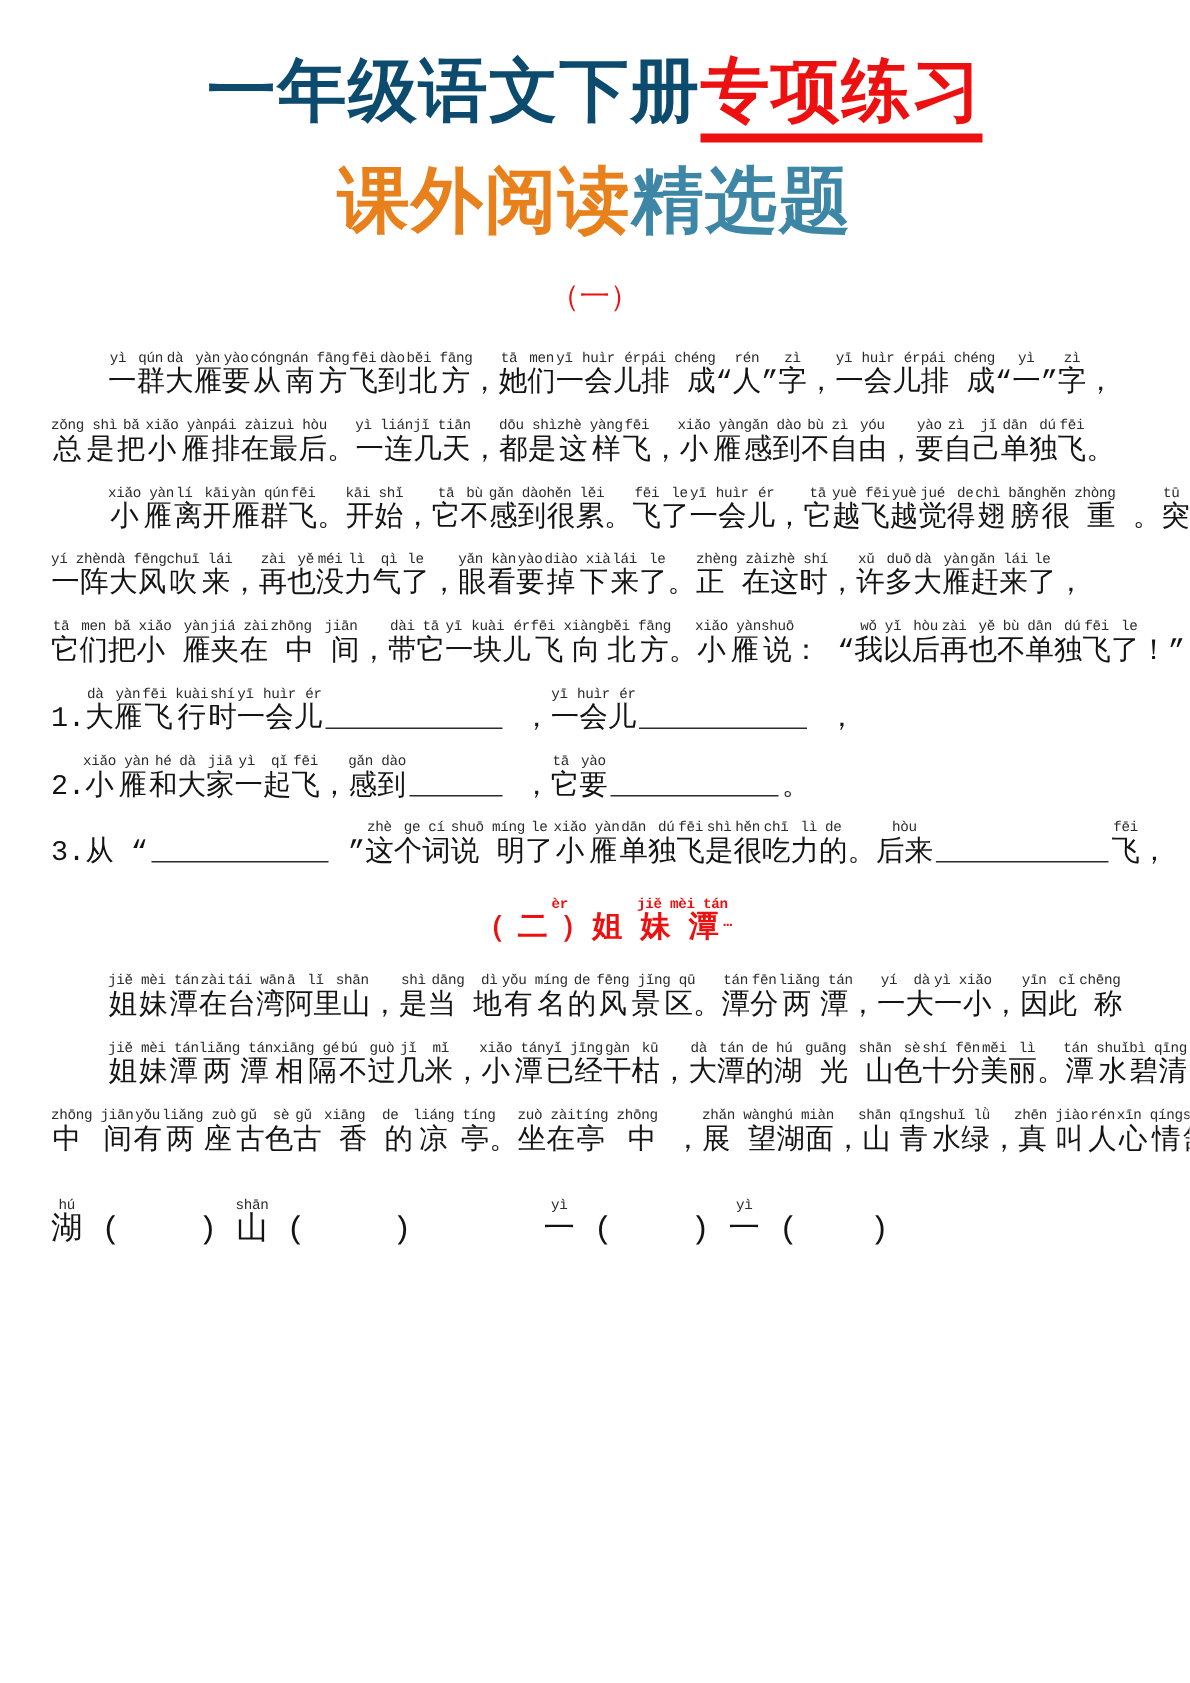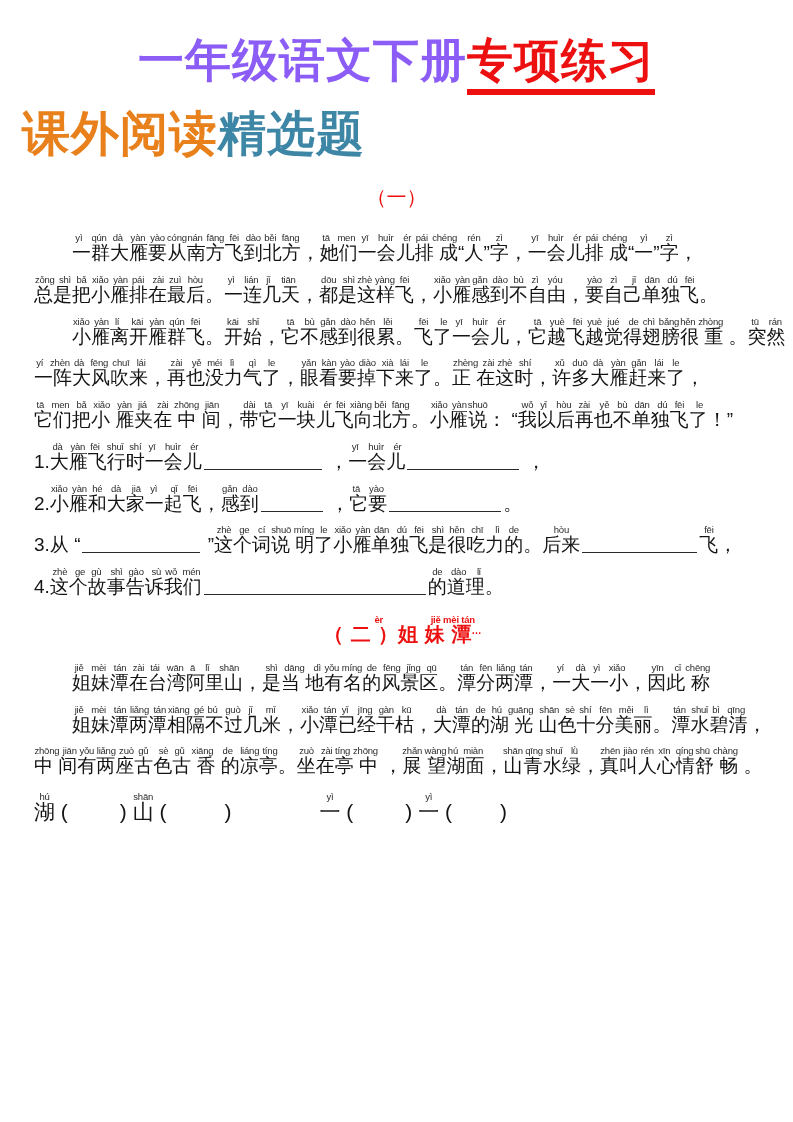--- a/index.html
+++ b/index.html
@@ -1,60 +1,59 @@
 <!DOCTYPE html>
 <html style="--red: #ed1010; --orange: #e8801c; --teal: #3e86a6;"><head>
 <meta charset="utf-8">
 <style>
   :root{ --red:#ed1010; --orange:#e8801c; --teal:#3e86a6; --ink:#141414; }
   html,body{margin:0;padding:0;background:#fff;}
   body{width:793px;height:1122px;font-family:"Liberation Sans",sans-serif;color:var(--ink);}
   .page{padding:0 22px;}
   .title1{text-align:center;margin:30px 0 0 0;font-size:46px;font-weight:900;letter-spacing:1px;white-space:nowrap;}
-  .t-black{color:#8b5cf6;}
+  .t-black{color:#0c4a6e;}
   .t-red{color:var(--red);border-bottom:6px solid var(--red);padding-bottom:3px;font-family:Liberation Serif, serif;}
-  .title2{margin:10px 0 0 0;font-size:48px;font-weight:900;letter-spacing:1px;white-space:nowrap;}
+  .title2{text-align:center;margin:10px 0 0 0;font-size:48px;font-weight:900;letter-spacing:1px;white-space:nowrap;}
   .t-orange{color:var(--orange);}
   .t-teal{color:var(--teal);}
   .sec1-head{text-align:center;color:var(--red);font-size:20px;margin-top:18px;margin-bottom:22px;}
   .lines{margin:0;}
-  .tline{font-size:19px;line-height:1.25;white-space:nowrap;margin:0 0 10px 12px;font-weight:500;}
+  .tline{font-size:19px;line-height:1.25;white-space:nowrap;margin:0 0 10px 12px;font-weight:500;font-family:Liberation Mono, monospace;}
   .tline.ind{padding-left:38px;}
   .tline.q{margin-top:9px;}
   ruby{ruby-position:over;}
   rt{font-size:9.5px;font-weight:400;color:#2a2a2a;letter-spacing:-0.2px;}
   .plain{white-space:pre;}
   .blank{display:inline-block;height:1em;border-bottom:1.6px solid #2b2b2b;vertical-align:-2px;margin:0 2px;}
   .gap{display:inline-block;}
   .sm{font-size:10px;vertical-align:7px;}
   .head2{text-align:center;color:var(--red);font-weight:700;font-size:20px;margin-top:16px;margin-bottom:16px;}
   .head2 rt{color:var(--red);font-weight:700;margin-left:36px;}
-  .blanksrow{font-size:21px;margin-top:14px;}
+  .blanksrow{font-size:21px;margin-top:26px;}
 </style>
 </head>
 <body>
 
 <div class="page">
   <div class="title1">
     <span class="t-black">一年级语文下册</span><span class="t-red">专项练习</span>
   </div>
   <div class="title2">
     <span class="t-orange">课外阅读</span><span class="t-teal">精选题</span>
   </div>
   <div class="sec1-head">（一）</div>
   <div class="lines">
       <div class="tline ind"><ruby>一群<rt>yì qún</rt></ruby><ruby>大雁<rt>dà yàn</rt></ruby><ruby>要<rt>yào</rt></ruby><ruby>从<rt>cóng</rt></ruby><ruby>南方<rt>nán fāng</rt></ruby><ruby>飞<rt>fēi</rt></ruby><ruby>到<rt>dào</rt></ruby><ruby>北方<rt>běi fāng</rt></ruby><span class="plain">，</span><ruby>她们<rt>tā men</rt></ruby><ruby>一会儿<rt>yī huìr ér</rt></ruby><ruby>排 成<rt>pái chéng</rt></ruby><span class="plain">“</span><ruby>人<rt>rén</rt></ruby><span class="plain">”</span><ruby>字<rt>zì</rt></ruby><span class="plain">，</span><ruby>一会儿<rt>yī huìr ér</rt></ruby><ruby>排 成<rt>pái chéng</rt></ruby><span class="plain">“</span><ruby>一<rt>yì</rt></ruby><span class="plain">”</span><ruby>字<rt>zì</rt></ruby><span class="plain">，</span></div>
       <div class="tline"><ruby>总是<rt>zǒng shì</rt></ruby><ruby>把<rt>bǎ</rt></ruby><ruby>小雁<rt>xiǎo yàn</rt></ruby><ruby>排在<rt>pái zài</rt></ruby><ruby>最后<rt>zuì hòu</rt></ruby><span class="plain">。</span><ruby>一连<rt>yì lián</rt></ruby><ruby>几天<rt>jǐ tiān</rt></ruby><span class="plain">，</span><ruby>都是<rt>dōu shì</rt></ruby><ruby>这样<rt>zhè yàng</rt></ruby><ruby>飞<rt>fēi</rt></ruby><span class="plain">，</span><ruby>小雁<rt>xiǎo yàn</rt></ruby><ruby>感到<rt>gǎn dào</rt></ruby><ruby>不<rt>bù</rt></ruby><ruby>自由<rt>zì yóu</rt></ruby><span class="plain">，</span><ruby>要<rt>yào</rt></ruby><ruby>自己<rt>zì jǐ</rt></ruby><ruby>单独<rt>dān dú</rt></ruby><ruby>飞<rt>fēi</rt></ruby><span class="plain">。</span></div>
       <div class="tline ind"><ruby>小雁<rt>xiǎo yàn</rt></ruby><ruby>离开<rt>lí kāi</rt></ruby><ruby>雁群<rt>yàn qún</rt></ruby><ruby>飞<rt>fēi</rt></ruby><span class="plain">。</span><ruby>开始<rt>kāi shǐ</rt></ruby><span class="plain">，</span><ruby>它<rt>tā</rt></ruby><ruby>不<rt>bù</rt></ruby><ruby>感到<rt>gǎn dào</rt></ruby><ruby>很累<rt>hěn lěi</rt></ruby><span class="plain">。</span><ruby>飞了<rt>fēi le</rt></ruby><ruby>一会儿<rt>yī huìr ér</rt></ruby><span class="plain">，</span><ruby>它<rt>tā</rt></ruby><ruby>越飞<rt>yuè fēi</rt></ruby><ruby>越<rt>yuè</rt></ruby><ruby>觉得<rt>jué de</rt></ruby><ruby>翅膀<rt>chì bǎng</rt></ruby><ruby>很 重<rt>hěn zhòng</rt></ruby><span class="plain"> 。</span><ruby>突然<rt>tū rán</rt></ruby><span class="plain">，</span></div>
       <div class="tline"><ruby>一阵<rt>yí zhèn</rt></ruby><ruby>大风<rt>dà fēng</rt></ruby><ruby>吹来<rt>chuī lái</rt></ruby><span class="plain">，</span><ruby>再也<rt>zài yě</rt></ruby><ruby>没<rt>méi</rt></ruby><ruby>力气<rt>lì qì</rt></ruby><ruby>了<rt>le</rt></ruby><span class="plain">，</span><ruby>眼看<rt>yǎn kàn</rt></ruby><ruby>要<rt>yào</rt></ruby><ruby>掉下<rt>diào xià</rt></ruby><ruby>来了<rt>lái le</rt></ruby><span class="plain">。</span><ruby>正 在<rt>zhèng zài</rt></ruby><ruby>这时<rt>zhè shí</rt></ruby><span class="plain">，</span><ruby>许多<rt>xǔ duō</rt></ruby><ruby>大雁<rt>dà yàn</rt></ruby><ruby>赶来<rt>gǎn lái</rt></ruby><ruby>了<rt>le</rt></ruby><span class="plain">，</span></div>
       <div class="tline"><ruby>它们<rt>tā men</rt></ruby><ruby>把<rt>bǎ</rt></ruby><ruby>小 雁<rt>xiǎo yàn</rt></ruby><ruby>夹在<rt>jiá zài</rt></ruby><ruby> 中 间<rt>zhōng jiān</rt></ruby><span class="plain">，</span><ruby>带<rt>dài</rt></ruby><ruby>它<rt>tā</rt></ruby><ruby>一块儿<rt>yī kuài ér</rt></ruby><ruby>飞向<rt>fēi xiàng</rt></ruby><ruby>北方<rt>běi fāng</rt></ruby><span class="plain">。</span><ruby>小雁<rt>xiǎo yàn</rt></ruby><ruby>说<rt>shuō</rt></ruby><span class="plain">： </span><span class="plain">“</span><ruby>我<rt>wǒ</rt></ruby><ruby>以后<rt>yǐ hòu</rt></ruby><ruby>再也<rt>zài yě</rt></ruby><ruby>不<rt>bù</rt></ruby><ruby>单独<rt>dān dú</rt></ruby><ruby>飞了<rt>fēi le</rt></ruby><span class="plain">！”</span></div>
-      <div class="tline q"><span class="plain">1.</span><ruby>大雁<rt>dà yàn</rt></ruby><ruby>飞行<rt>fēi shuǐ</rt></ruby><ruby>时<rt>shí</rt></ruby><ruby>一会儿<rt>yī huìr ér</rt></ruby><span class="blank" style="width: 118px;"></span><span class="plain"> ，</span><ruby>一会儿<rt>yī huìr ér</rt></ruby><span class="blank" style="width: 112px;"></span><span class="plain"> ，</span></div>
+      <div class="tline q"><span class="plain">1.</span><ruby>大雁<rt>dà yàn</rt></ruby><ruby>飞行<rt>fēi kuài</rt></ruby><ruby>时<rt>shí</rt></ruby><ruby>一会儿<rt>yī huìr ér</rt></ruby><span class="blank" style="width: 118px;"></span><span class="plain"> ，</span><ruby>一会儿<rt>yī huìr ér</rt></ruby><span class="blank" style="width: 112px;"></span><span class="plain"> ，</span></div>
       <div class="tline q"><span class="plain">2.</span><ruby>小雁<rt>xiǎo yàn</rt></ruby><ruby>和<rt>hé</rt></ruby><ruby>大家<rt>dà jiā</rt></ruby><ruby>一起<rt>yì qǐ</rt></ruby><ruby>飞<rt>fēi</rt></ruby><span class="plain">，</span><ruby>感到<rt>gǎn dào</rt></ruby><span class="blank" style="width: 62px;"></span><span class="plain"> ，</span><ruby>它要<rt>tā yào</rt></ruby><span class="blank" style="width: 112px;"></span><span class="plain">。</span></div>
       <div class="tline q"><span class="plain">3.</span><span class="plain">从 </span><span class="plain">“</span><span class="blank" style="width: 118px;"></span><span class="plain"> ”</span><ruby>这个<rt>zhè ge</rt></ruby><ruby>词<rt>cí</rt></ruby><ruby>说 明<rt>shuō míng</rt></ruby><ruby>了<rt>le</rt></ruby><ruby>小雁<rt>xiǎo yàn</rt></ruby><ruby>单独<rt>dān dú</rt></ruby><ruby>飞<rt>fēi</rt></ruby><ruby>是<rt>shì</rt></ruby><ruby>很<rt>hěn</rt></ruby><ruby>吃力<rt>chī lì</rt></ruby><ruby>的<rt>de</rt></ruby><span class="plain">。</span><ruby>后来<rt>hòu</rt></ruby><span class="blank" style="width: 115px;"></span><ruby>飞<rt>fēi</rt></ruby><span class="plain">，</span></div>
-      <div class="tline q"><span class="plain">4.</span><ruby>这个<rt>zhè ge</rt></ruby><ruby>故事<rt>gù shì</rt></ruby><ruby>告诉<rt>gào sù</rt></ruby><ruby>我们<rt>wǒ mén</rt></ruby><span class="blank" style="width: 222px;"></span><ruby>的<rt>de</rt></ruby><ruby>道理<rt>dào lǐ</rt></ruby><span class="plain">。</span></div>
     </div>
   <div class="lines">
       <div class="tline head2"><span class="plain">（</span><ruby>二<rt>èr</rt></ruby><span class="plain">）</span><ruby>姐妹潭<rt>jiě mèi tán</rt></ruby><span class="plain sm">…</span></div>
       <div class="tline ind"><ruby>姐妹潭<rt>jiě mèi tán</rt></ruby><ruby>在<rt>zài</rt></ruby><ruby>台湾<rt>tái wān</rt></ruby><ruby>阿里山<rt>ā lǐ shān</rt></ruby><span class="plain">，</span><ruby>是<rt>shì</rt></ruby><ruby>当 地<rt>dāng dì</rt></ruby><ruby>有名<rt>yǒu míng</rt></ruby><ruby>的<rt>de</rt></ruby><ruby>风景区<rt>fēng jǐng qū</rt></ruby><span class="plain">。</span><ruby>潭<rt>tán</rt></ruby><ruby>分<rt>fēn</rt></ruby><ruby>两潭<rt>liǎng tán</rt></ruby><span class="plain">，</span><ruby>一大<rt>yí dà</rt></ruby><ruby>一小<rt>yì xiǎo</rt></ruby><span class="plain">，</span><ruby>因此<rt>yīn cǐ</rt></ruby><ruby> 称<rt>chēng</rt></ruby></div>
       <div class="tline ind"><ruby>姐妹潭<rt>jiě mèi tán</rt></ruby><ruby>两潭<rt>liǎng tán</rt></ruby><ruby>相隔<rt>xiāng gé</rt></ruby><ruby>不过<rt>bú guò</rt></ruby><ruby>几米<rt>jǐ mǐ</rt></ruby><span class="plain">，</span><ruby>小潭<rt>xiǎo tán</rt></ruby><ruby>已经<rt>yǐ jīng</rt></ruby><ruby>干枯<rt>gàn kū</rt></ruby><span class="plain">，</span><ruby>大潭<rt>dà tán</rt></ruby><ruby>的<rt>de</rt></ruby><ruby>湖 光 山色<rt>hú guāng shān sè</rt></ruby><ruby>十分<rt>shí fēn</rt></ruby><ruby>美丽<rt>měi lì</rt></ruby><span class="plain">。</span><ruby>潭水<rt>tán shuǐ</rt></ruby><ruby>碧清<rt>bì qīng</rt></ruby><span class="plain">，</span></div>
       <div class="tline"><ruby>中 间<rt>zhōng jiān</rt></ruby><ruby>有<rt>yǒu</rt></ruby><ruby>两座<rt>liǎng zuò</rt></ruby><ruby>古色<rt>gǔ sè</rt></ruby><ruby>古 香<rt>gǔ xiāng</rt></ruby><ruby> 的<rt>de</rt></ruby><ruby>凉亭<rt>liáng tíng</rt></ruby><span class="plain">。</span><ruby>坐在<rt>zuò zài</rt></ruby><ruby>亭 中<rt>tíng zhōng</rt></ruby><span class="plain"> ，</span><ruby>展 望<rt>zhǎn wàng</rt></ruby><ruby>湖面<rt>hú miàn</rt></ruby><span class="plain">，</span><ruby>山青<rt>shān qīng</rt></ruby><ruby>水绿<rt>shuǐ lǜ</rt></ruby><span class="plain">，</span><ruby>真叫<rt>zhēn jiào</rt></ruby><ruby>人<rt>rén</rt></ruby><ruby>心情<rt>xīn qíng</rt></ruby><ruby>舒 畅<rt>shū chàng</rt></ruby><span class="plain"> 。</span></div>
       <div class="tline blanksrow"><ruby>湖<rt>hú</rt></ruby><span class="plain"> (</span><span class="gap" style="width: 52px;"></span><span class="plain">) </span><ruby>山<rt>shān</rt></ruby><span class="plain"> (</span><span class="gap" style="width: 58px;"></span><span class="plain">)</span><span class="gap" style="width: 88px;"></span><ruby>一<rt>yì</rt></ruby><span class="plain"> (</span><span class="gap" style="width: 52px;"></span><span class="plain">) </span><ruby>一<rt>yì</rt></ruby><span class="plain"> (</span><span class="gap" style="width: 48px;"></span><span class="plain">)</span></div>
     </div>
 </div>
 

